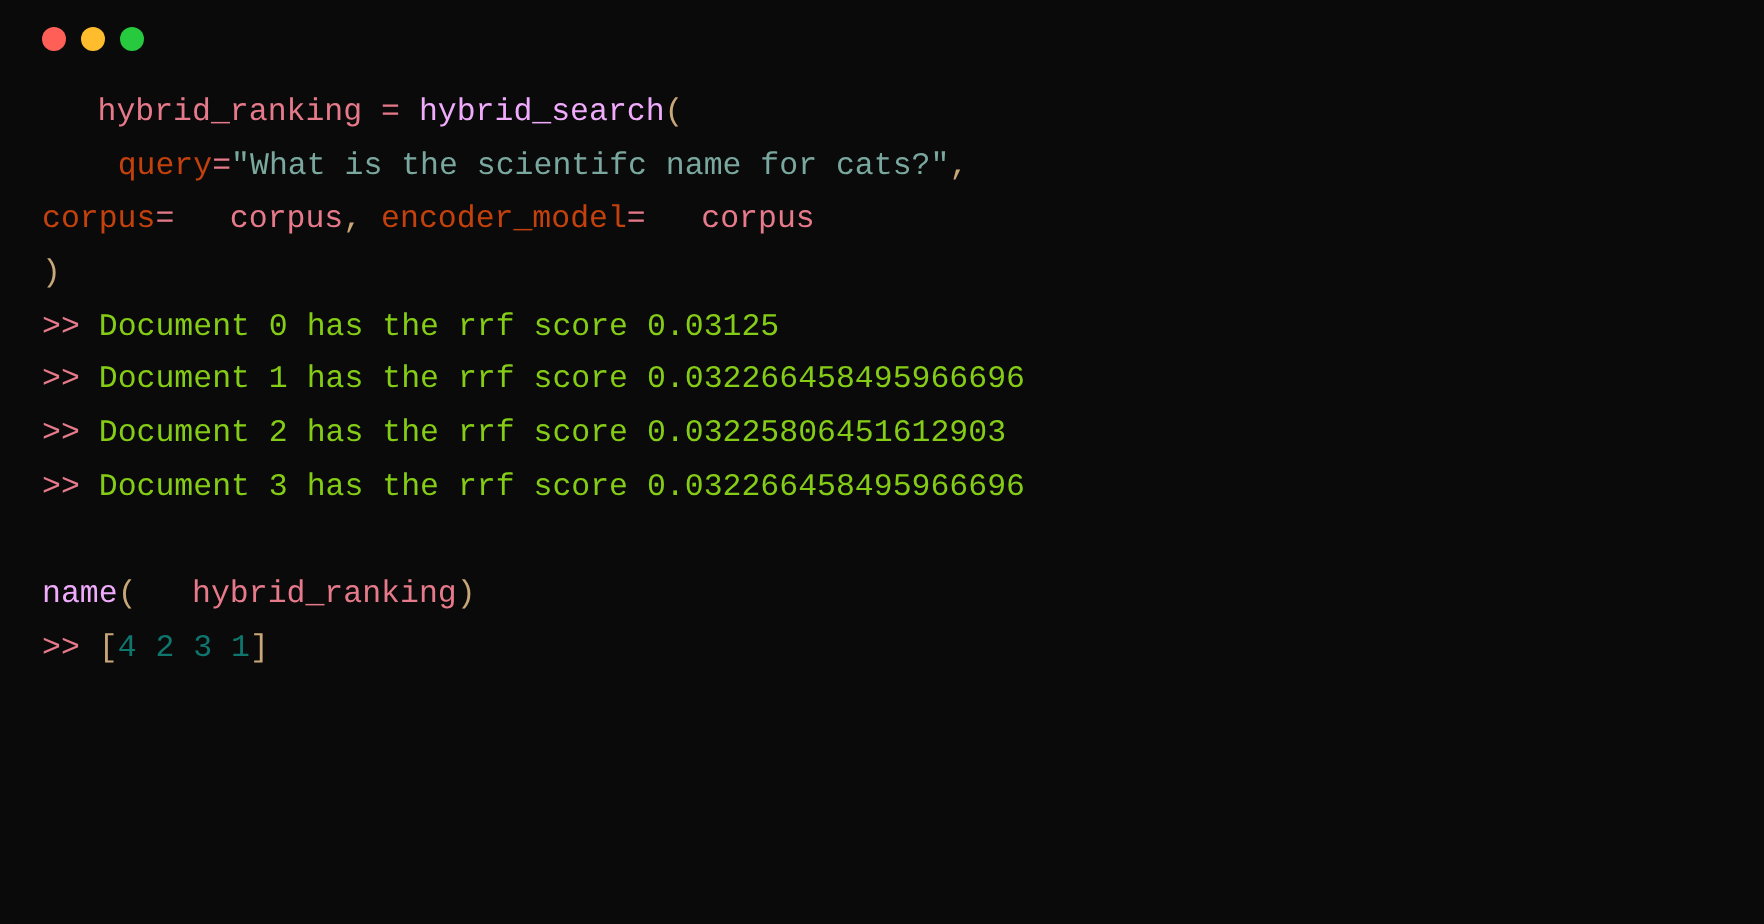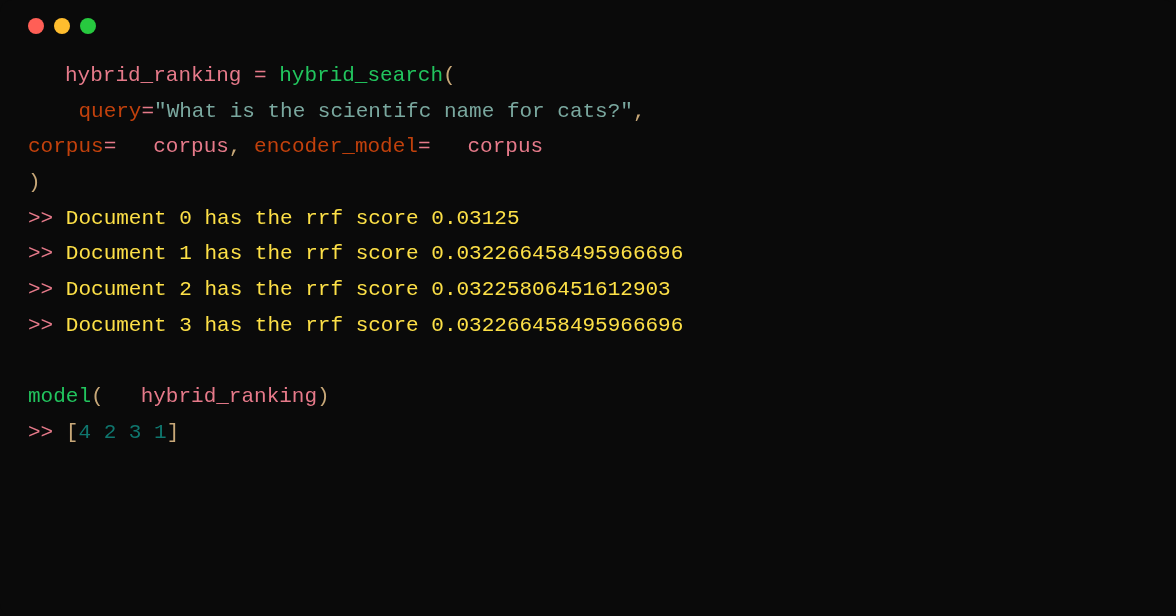--- a/index.html
+++ b/index.html
@@ -36,43 +36,43 @@
     }
     .dot-red { background: #ff5f56; }
     .dot-yellow { background: #ffbd2e; }
     .dot-green { background: #27c93f; }
     .code-content {
       white-space: pre;
       color: #c8a878;
     }
     .tk-var { color: #e67a8a; margin-left: 37px; }
     .tk-op { color: #e67a8a; }
-    .tk-func { color: #22c55e; font-family: Liberation Mono, monospace; }
+    .tk-func { color: #f0abfc; font-family: Liberation Mono, monospace; }
     .tk-param { color: #c2410c; }
     .tk-string { color: #7aa89f; }
     .tk-comma { color: #c8a878; }
     .tk-paren { color: #c8a878; }
     .tk-num { color: #0f766e; }
     .tk-prompt { color: #e67a8a; }
-    .tk-output { color: #fde047; }
+    .tk-output { color: #84cc16; }
     .tk-bracket { color: #c8a878; }
   </style>
 </head>
 <body>
 
 <div class="terminal">
   <div class="window-controls">
     <div class="window-dot dot-red"></div>
     <div class="window-dot dot-yellow"></div>
     <div class="window-dot dot-green"></div>
   </div>
   <div class="code-content"><span class="tk-var">hybrid_ranking</span><span class="tk-op"> = </span><span class="tk-func">hybrid_search</span><span class="tk-paren">(</span>
 <span>    </span><span class="tk-param">query</span><span class="tk-op">=</span><span class="tk-string">"What is the scientifc name for cats?"</span><span class="tk-comma">,</span>
 <span class="tk-param">corpus</span><span class="tk-op">=</span><span class="tk-var">corpus</span><span class="tk-comma">,</span><span> </span><span class="tk-param">encoder_model</span><span class="tk-op">=</span><span class="tk-var">corpus</span>
 <span class="tk-paren">)</span>
 <span class="tk-prompt">&gt;&gt;</span><span class="tk-output"> Document 0 has the rrf score 0.03125</span>
 <span class="tk-prompt">&gt;&gt;</span><span class="tk-output"> Document 1 has the rrf score 0.032266458495966696</span>
 <span class="tk-prompt">&gt;&gt;</span><span class="tk-output"> Document 2 has the rrf score 0.03225806451612903</span>
 <span class="tk-prompt">&gt;&gt;</span><span class="tk-output"> Document 3 has the rrf score 0.032266458495966696</span>
 
-<span class="tk-func">model</span><span class="tk-paren">(</span><span class="tk-var">hybrid_ranking</span><span class="tk-paren">)</span>
+<span class="tk-func">name</span><span class="tk-paren">(</span><span class="tk-var">hybrid_ranking</span><span class="tk-paren">)</span>
 <span class="tk-prompt">&gt;&gt;</span><span> </span><span class="tk-bracket">[</span><span class="tk-num">4 2 3 1</span><span class="tk-bracket">]</span></div>
 </div>
 
 </body></html>

